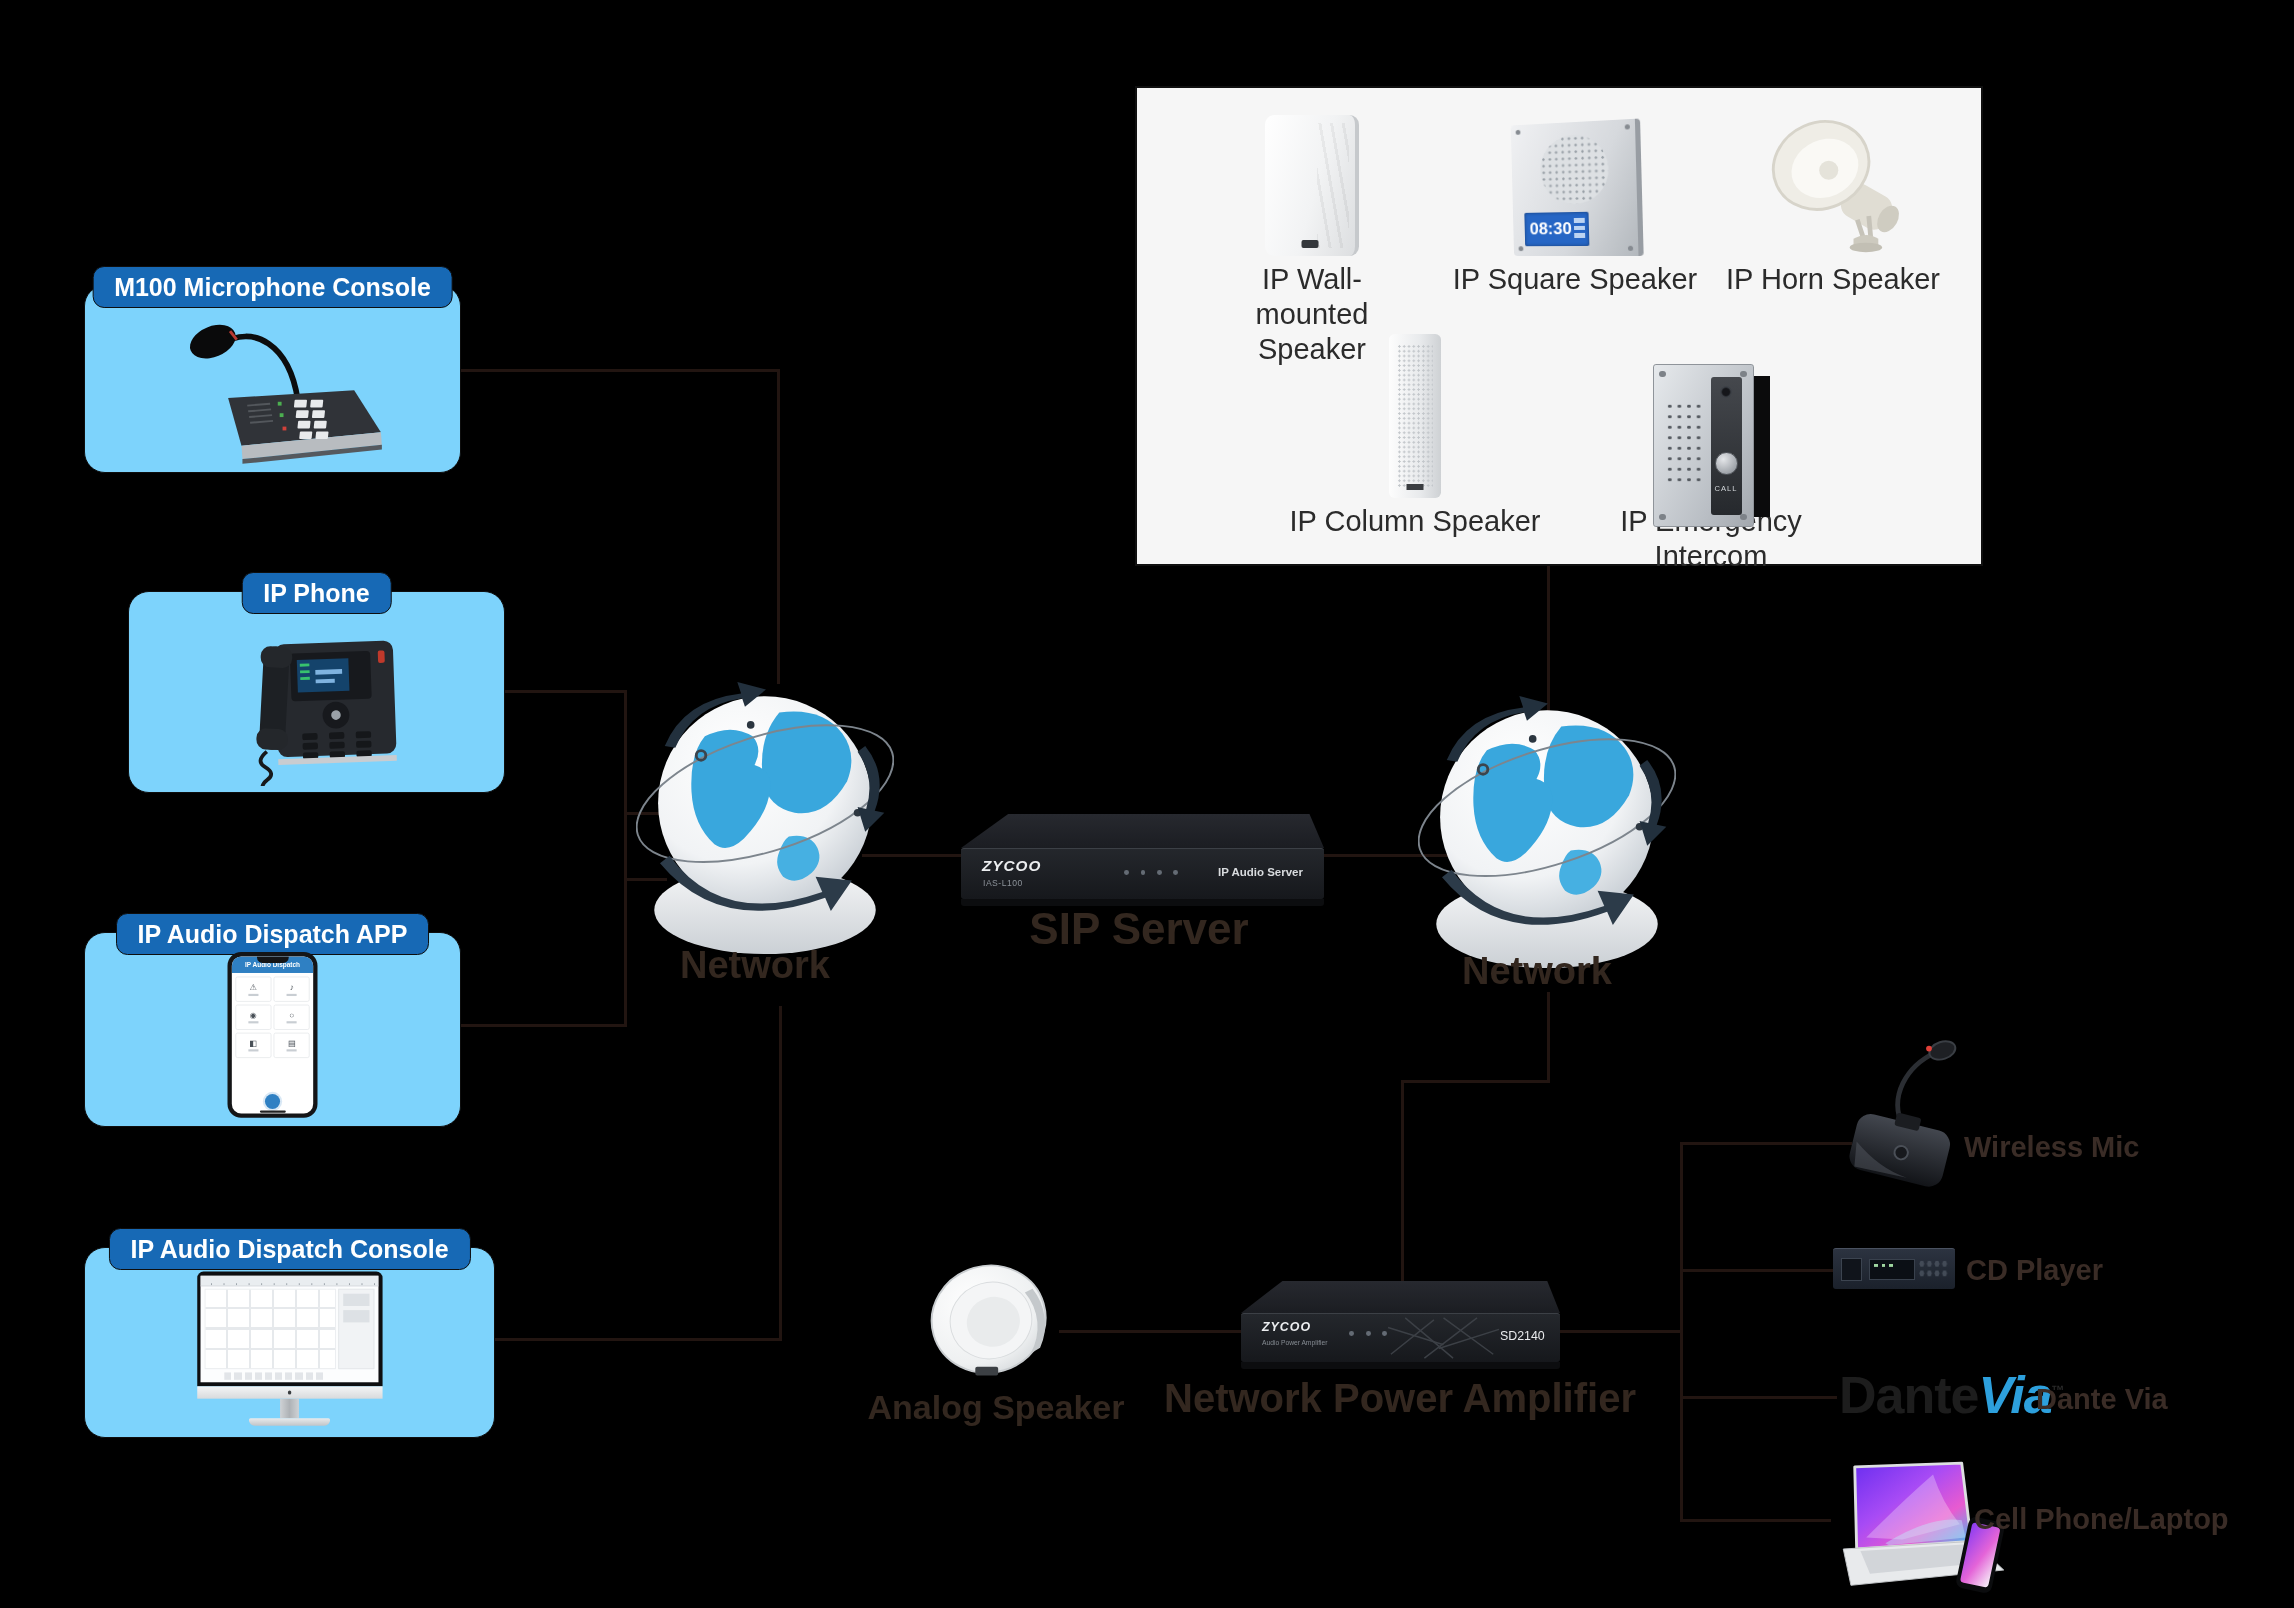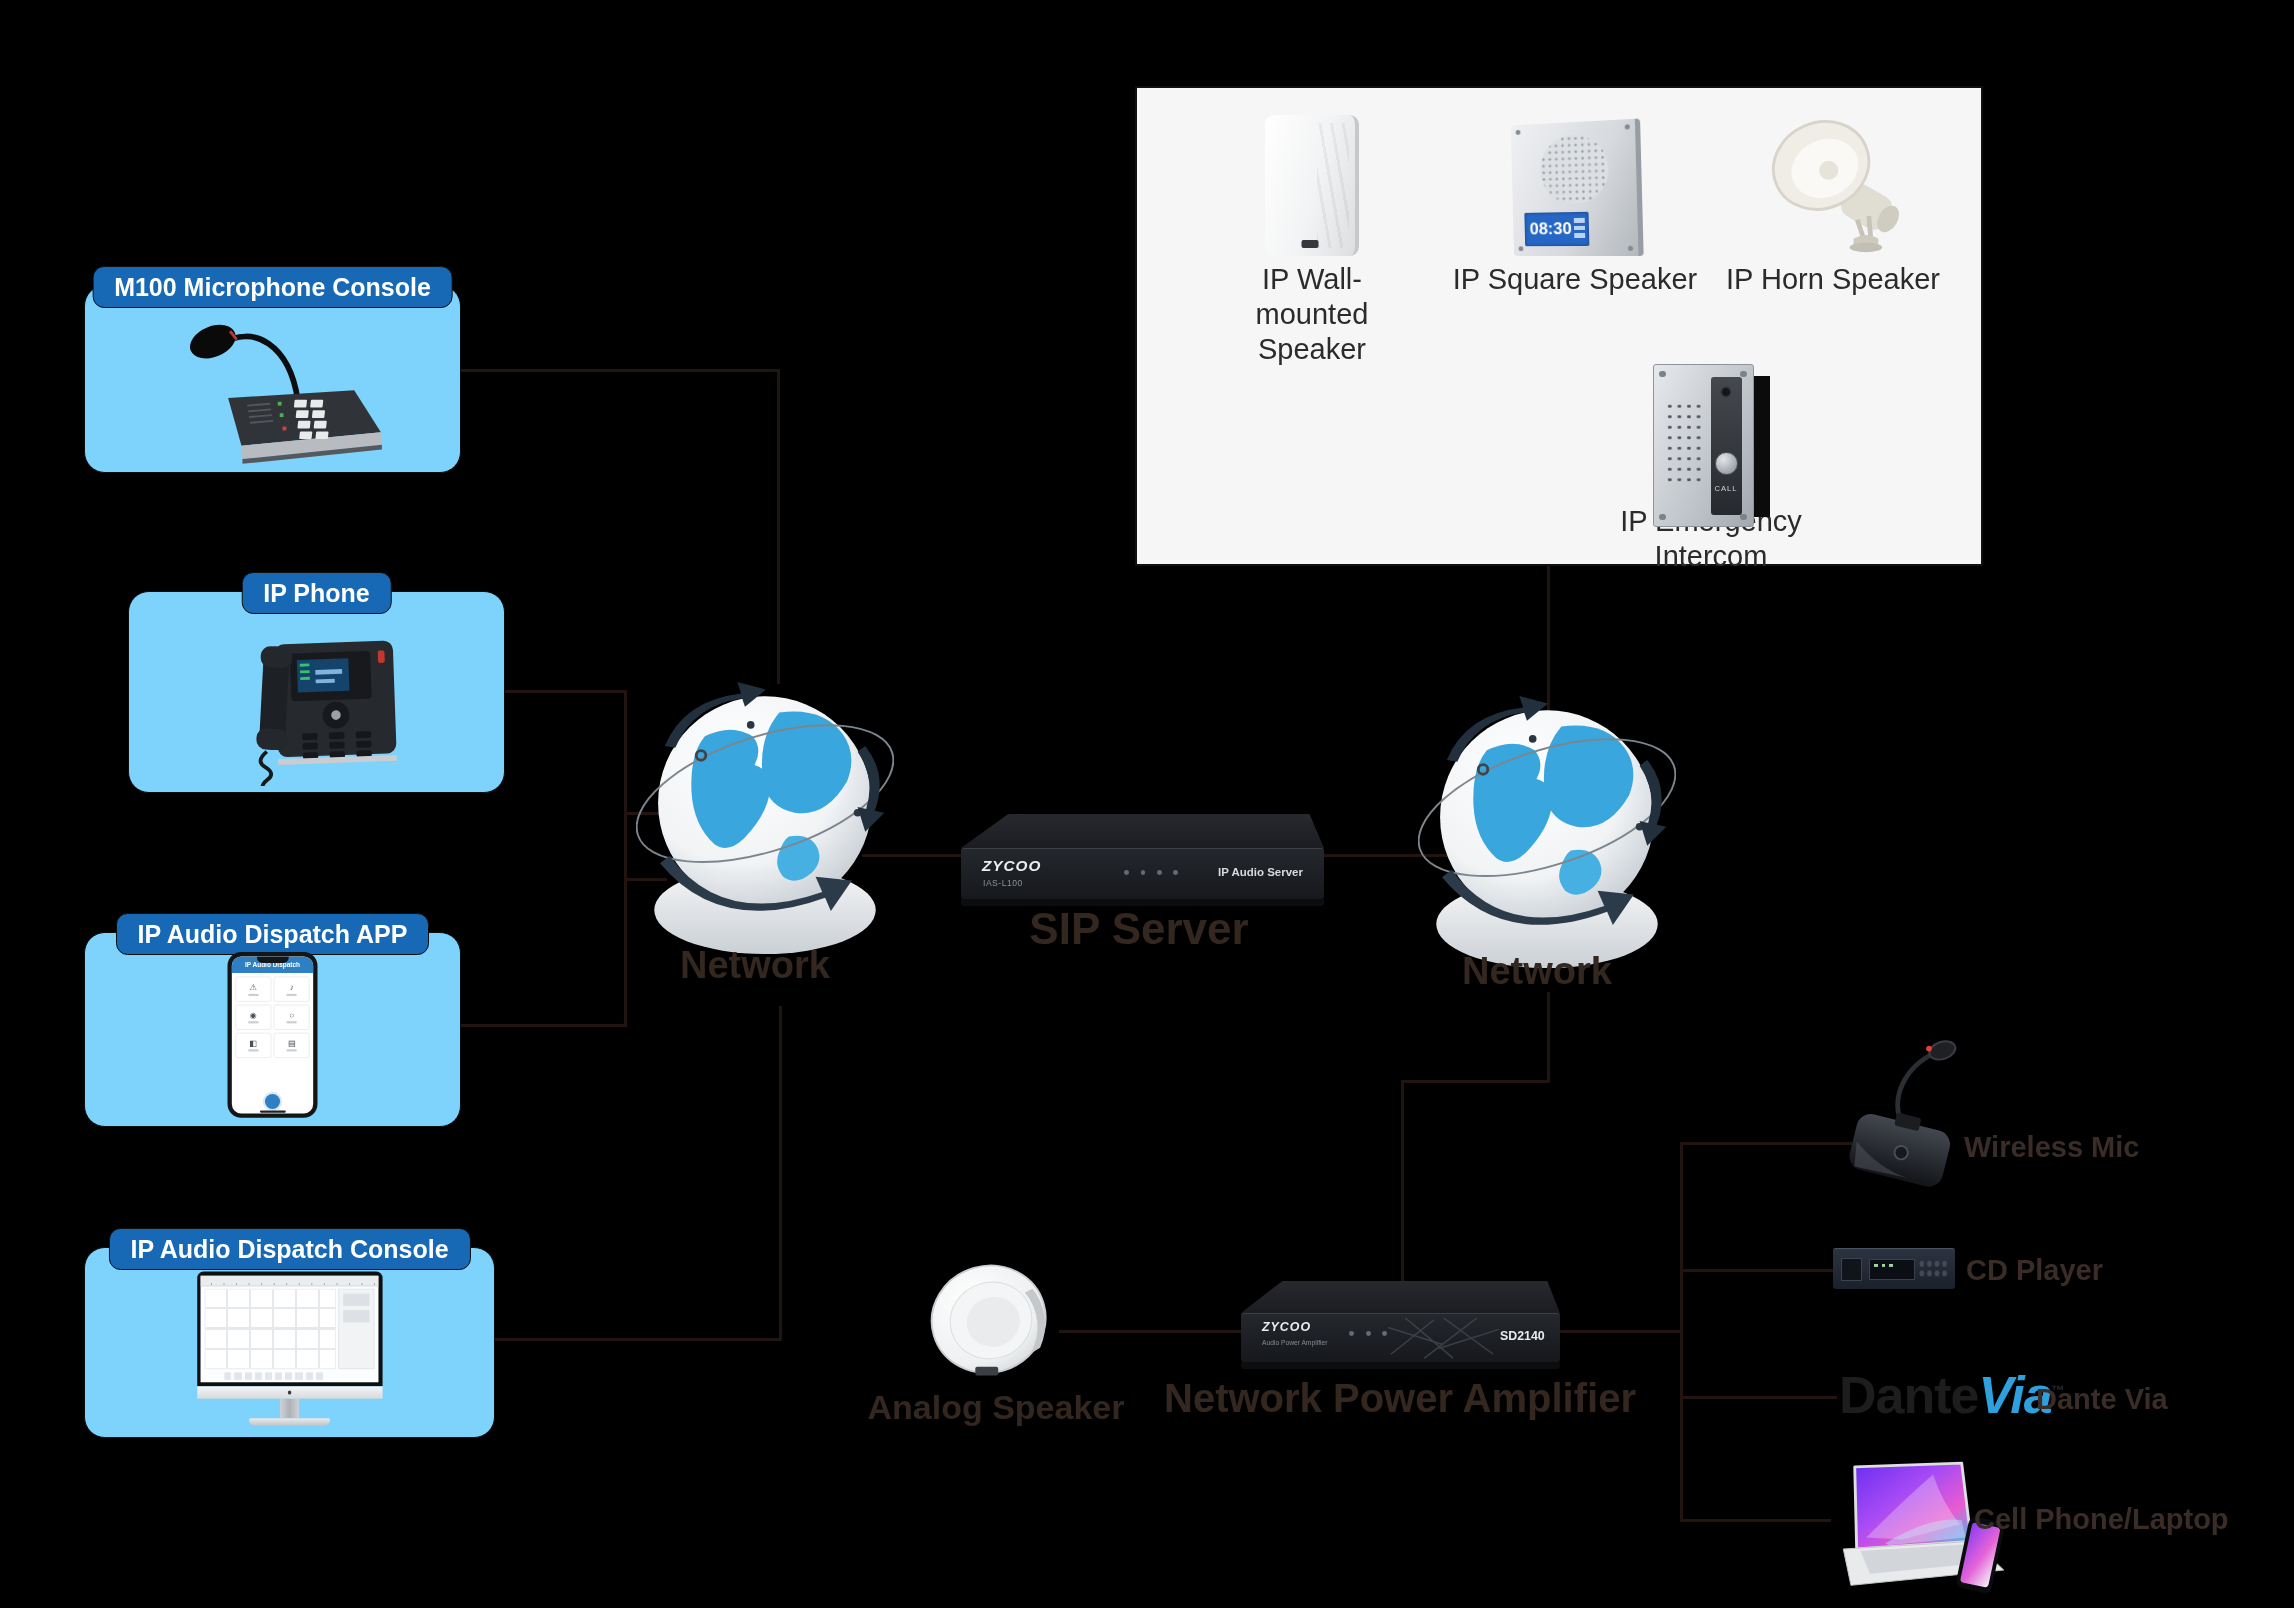--- a/index.html
+++ b/index.html
@@ -59,21 +59,21 @@
   .rack{position:absolute;}
   .rack .top{clip-path:polygon(13% 0,96% 0,100% 100%,0 100%);background:linear-gradient(#27292f,#1b1d22);}
   .rack .front{position:relative;background:linear-gradient(#24272c,#16181c);border-radius:2.9px;border-top:1px solid #3c4046;}
   .rack .lip{height:6.7px;background:#0c0d0f;border-radius:0 0 2.9px 2.9px;}
   .brand{position:absolute;left:21px;top:7.6px;color:#eceef0;font-weight:bold;font-style:italic;font-size:15.3px;letter-spacing:1px;}
   .model{position:absolute;left:22px;top:29px;color:#8d939a;font-size:8.6px;letter-spacing:0.5px;}
   .tag{position:absolute;right:21px;top:17px;color:#d8dbde;font-size:11.5px;font-weight:bold;}
   .leds{position:absolute;left:45%;top:21px;display:flex;gap:11.5px;}
   .leds i{width:4.8px;height:4.8px;border-radius:50%;background:#646b74;}
   .amp-sub{position:absolute;left:21px;top:25px;color:#868c93;font-size:6.7px;}
-  .amp-model{position:absolute;right:15.3px;top:15.3px;color:#e9ebed;font-size:12.4px;font-weight:bold;margin-left:9px;}
+  .amp-model{position:absolute;right:15.3px;top:15.3px;color:#e9ebed;font-size:12.4px;font-weight:normal;margin-left:9px;}
   .xpat{position:absolute;right:59px;top:1.9px;}
   
   .dlabel{position:absolute;color:#33271f;font-weight:bold;white-space:nowrap;}
   .rlabel{position:absolute;color:#3a2c26;font-weight:bold;font-size:29px;white-space:nowrap;}
   
   .phone{position:relative;width:113px;height:218px;background:#fff;border:6.7px solid #141517;border-radius:19px;overflow:hidden;}
   .notch{position:absolute;left:50%;top:0;transform:translateX(-50%);width:44px;height:8.6px;background:#141517;border-radius:0 0 7.6px 7.6px;z-index:3;}
   .app-head{height:23px;background:#2f80c3;color:#fff;font-size:9px;text-align:center;line-height:25px;font-weight:bold;}
   .tiles{display:grid;grid-template-columns:1fr 1fr;gap:3.8px;padding:4.8px;}
   .tile{height:33px;border:1px solid #e3e6e9;border-radius:2.9px;display:flex;flex-direction:column;align-items:center;justify-content:center;background:#fff;}
@@ -315,20 +315,29 @@
           <ellipse cx="62" cy="55" rx="51" ry="45" fill="#efede6" stroke="#d7d4ca" stroke-width="3" transform="rotate(-24 62 55)"></ellipse>
           <ellipse cx="66" cy="58" rx="36" ry="30" fill="#faf9f5" transform="rotate(-24 66 58)"></ellipse>
           <circle cx="70" cy="60" r="10" fill="#e5e3da"></circle>
           <path d="M100 112 l6 18 M112 108 l2 22" stroke="#c6c3b9" stroke-width="5"></path>
           <path d="M96 132 q14 -8 26 0 l0 8 l-26 0 z" fill="#cdcabf"></path>
           <ellipse cx="109" cy="141" rx="17" ry="5" fill="#c2bfb4"></ellipse>
         </svg>
       </div>
       <div class="p-label">IP Horn Speaker</div>
     </div>
+    <div class="p-item" style="left:278px;top:247px;">
+      <div class="p-art2">
+        <div class="colsp">
+            <div class="tex"></div>
+            <div class="chip"></div>
+          </div>
+      </div>
+      <div class="p-label">IP Column Speaker</div>
+    </div>
     <div class="p-item" style="left:574px;top:247px;">
       <div class="p-art2">
         <div class="ei">
           <div class="shadow"></div>
           <div class="face">
             <div class="screw" style="left:5.7px;top:5.7px;"></div>
               <div class="screw" style="right:5.7px;top:5.7px;"></div>
             <div class="screw" style="left:5.7px;bottom:5.7px;"></div>
               <div class="screw" style="right:5.7px;bottom:5.7px;"></div>
             <div class="perf"></div>

